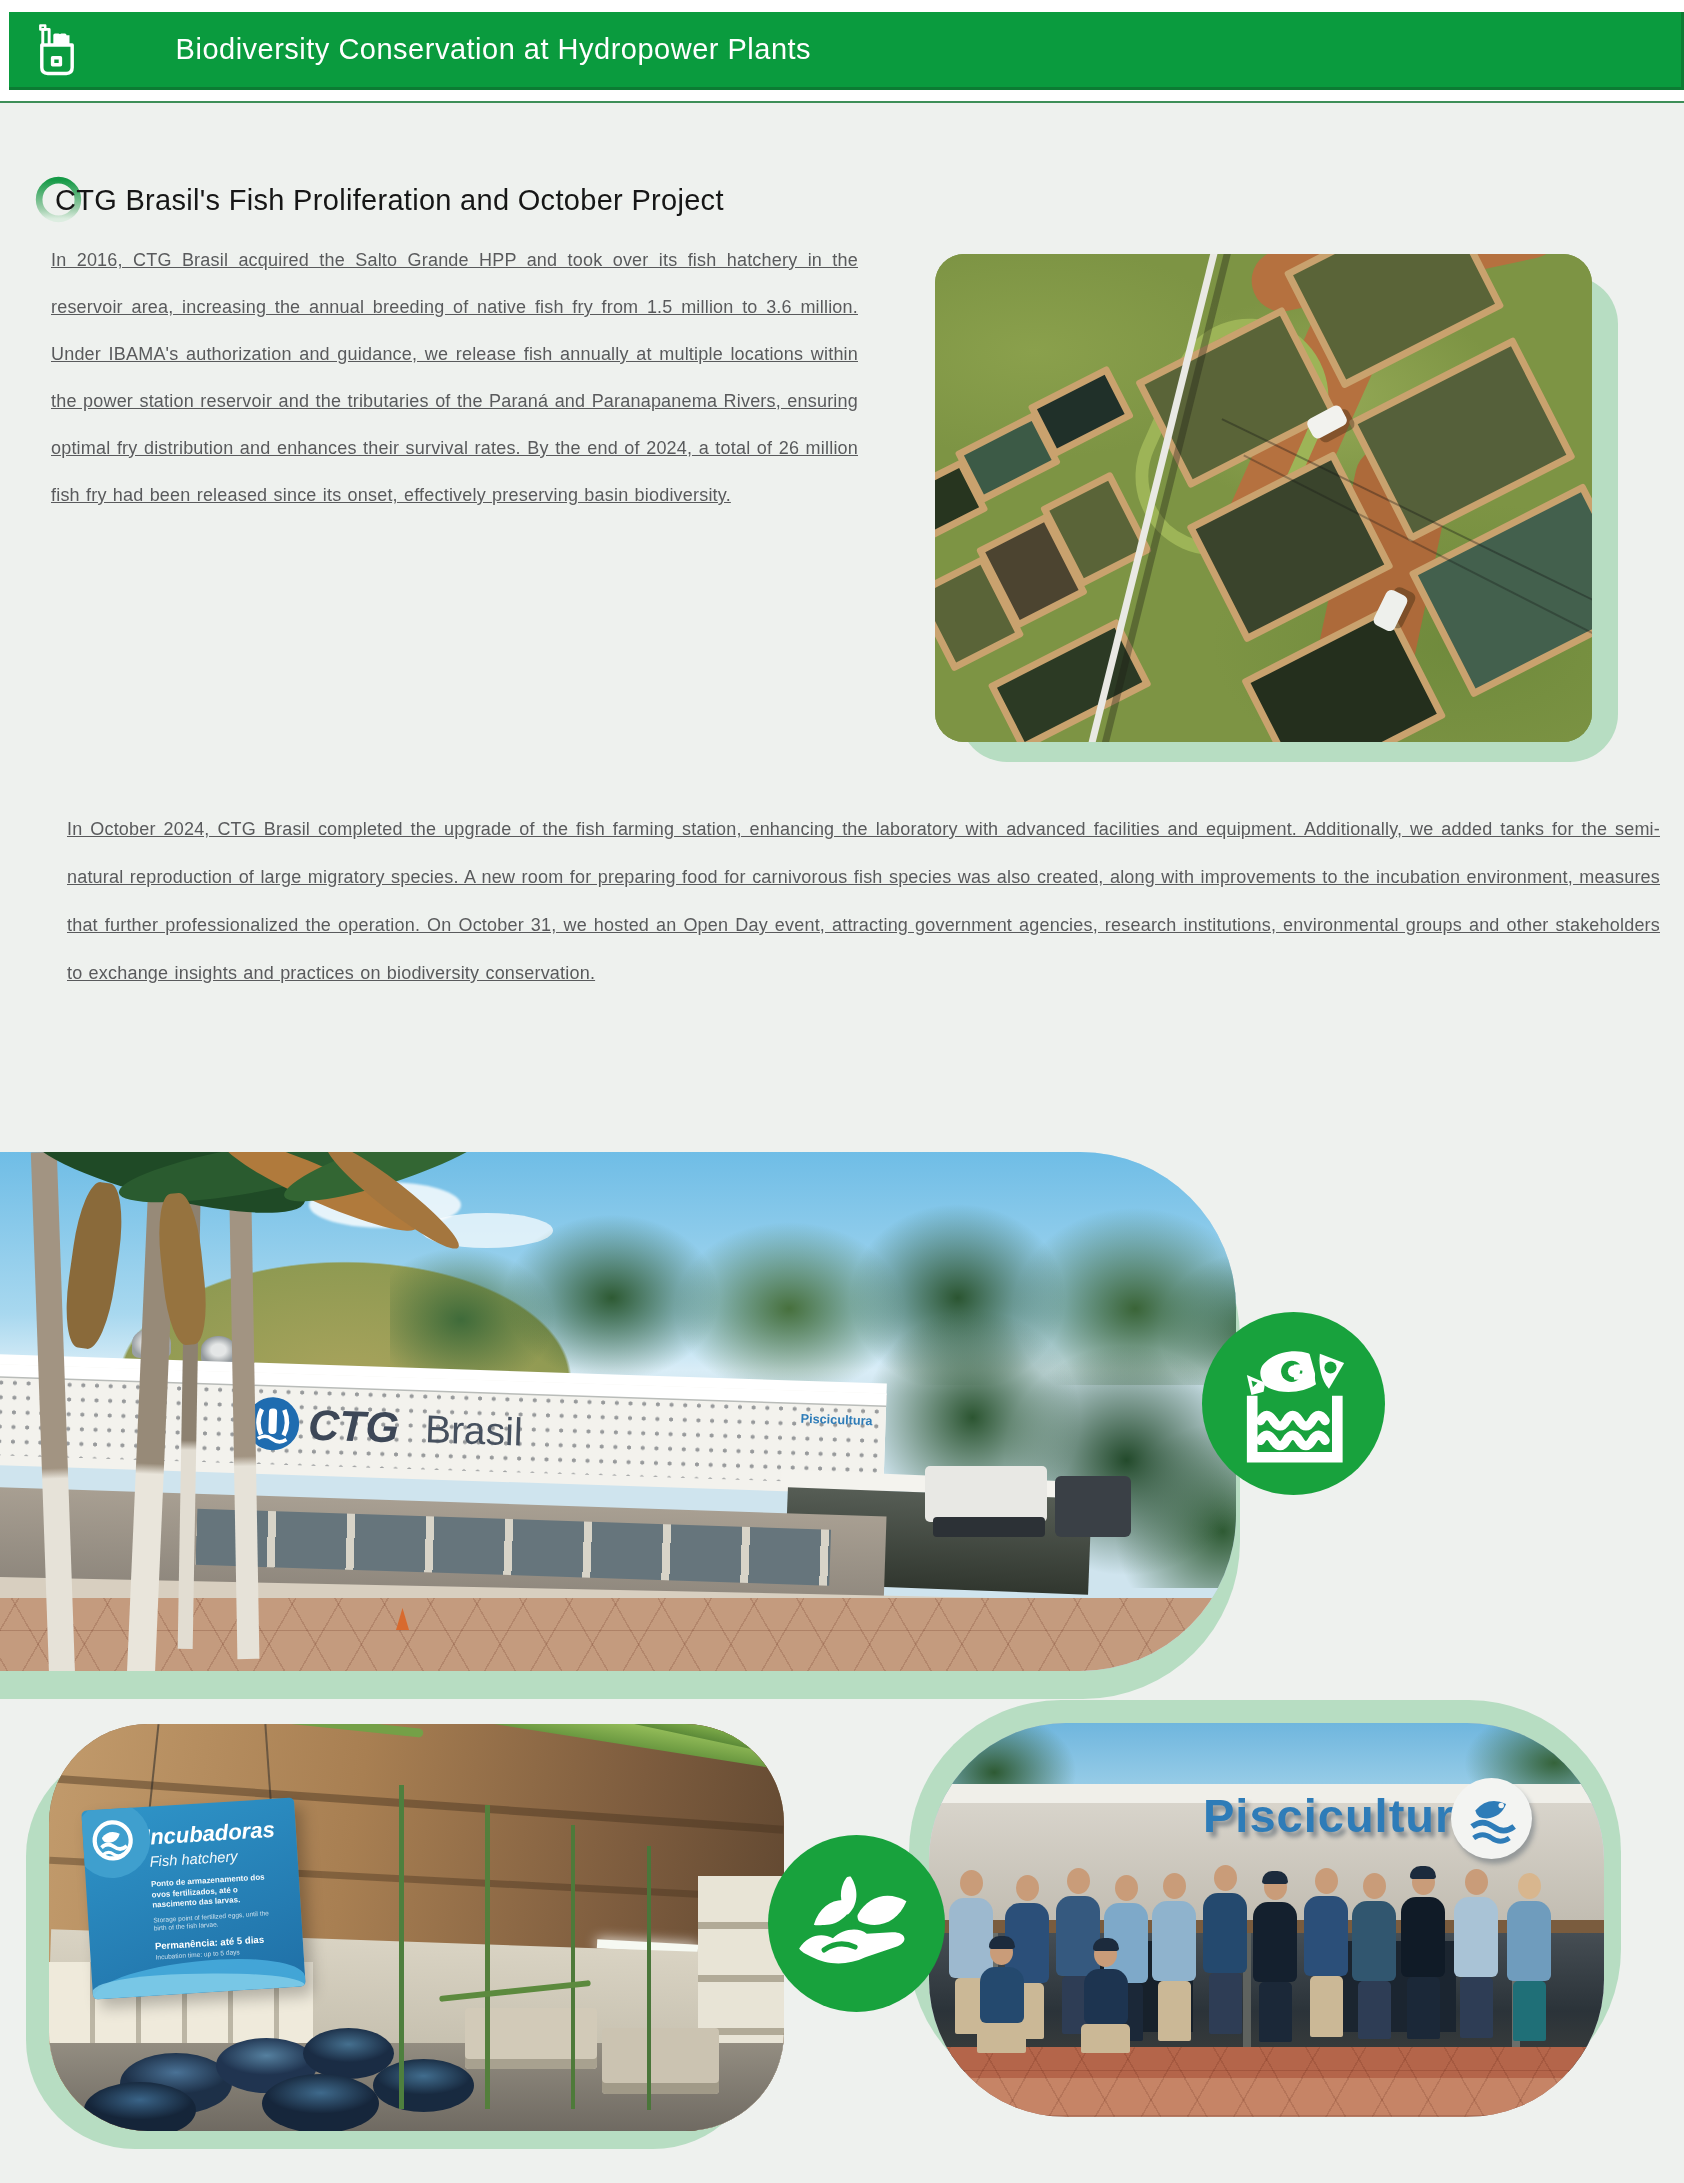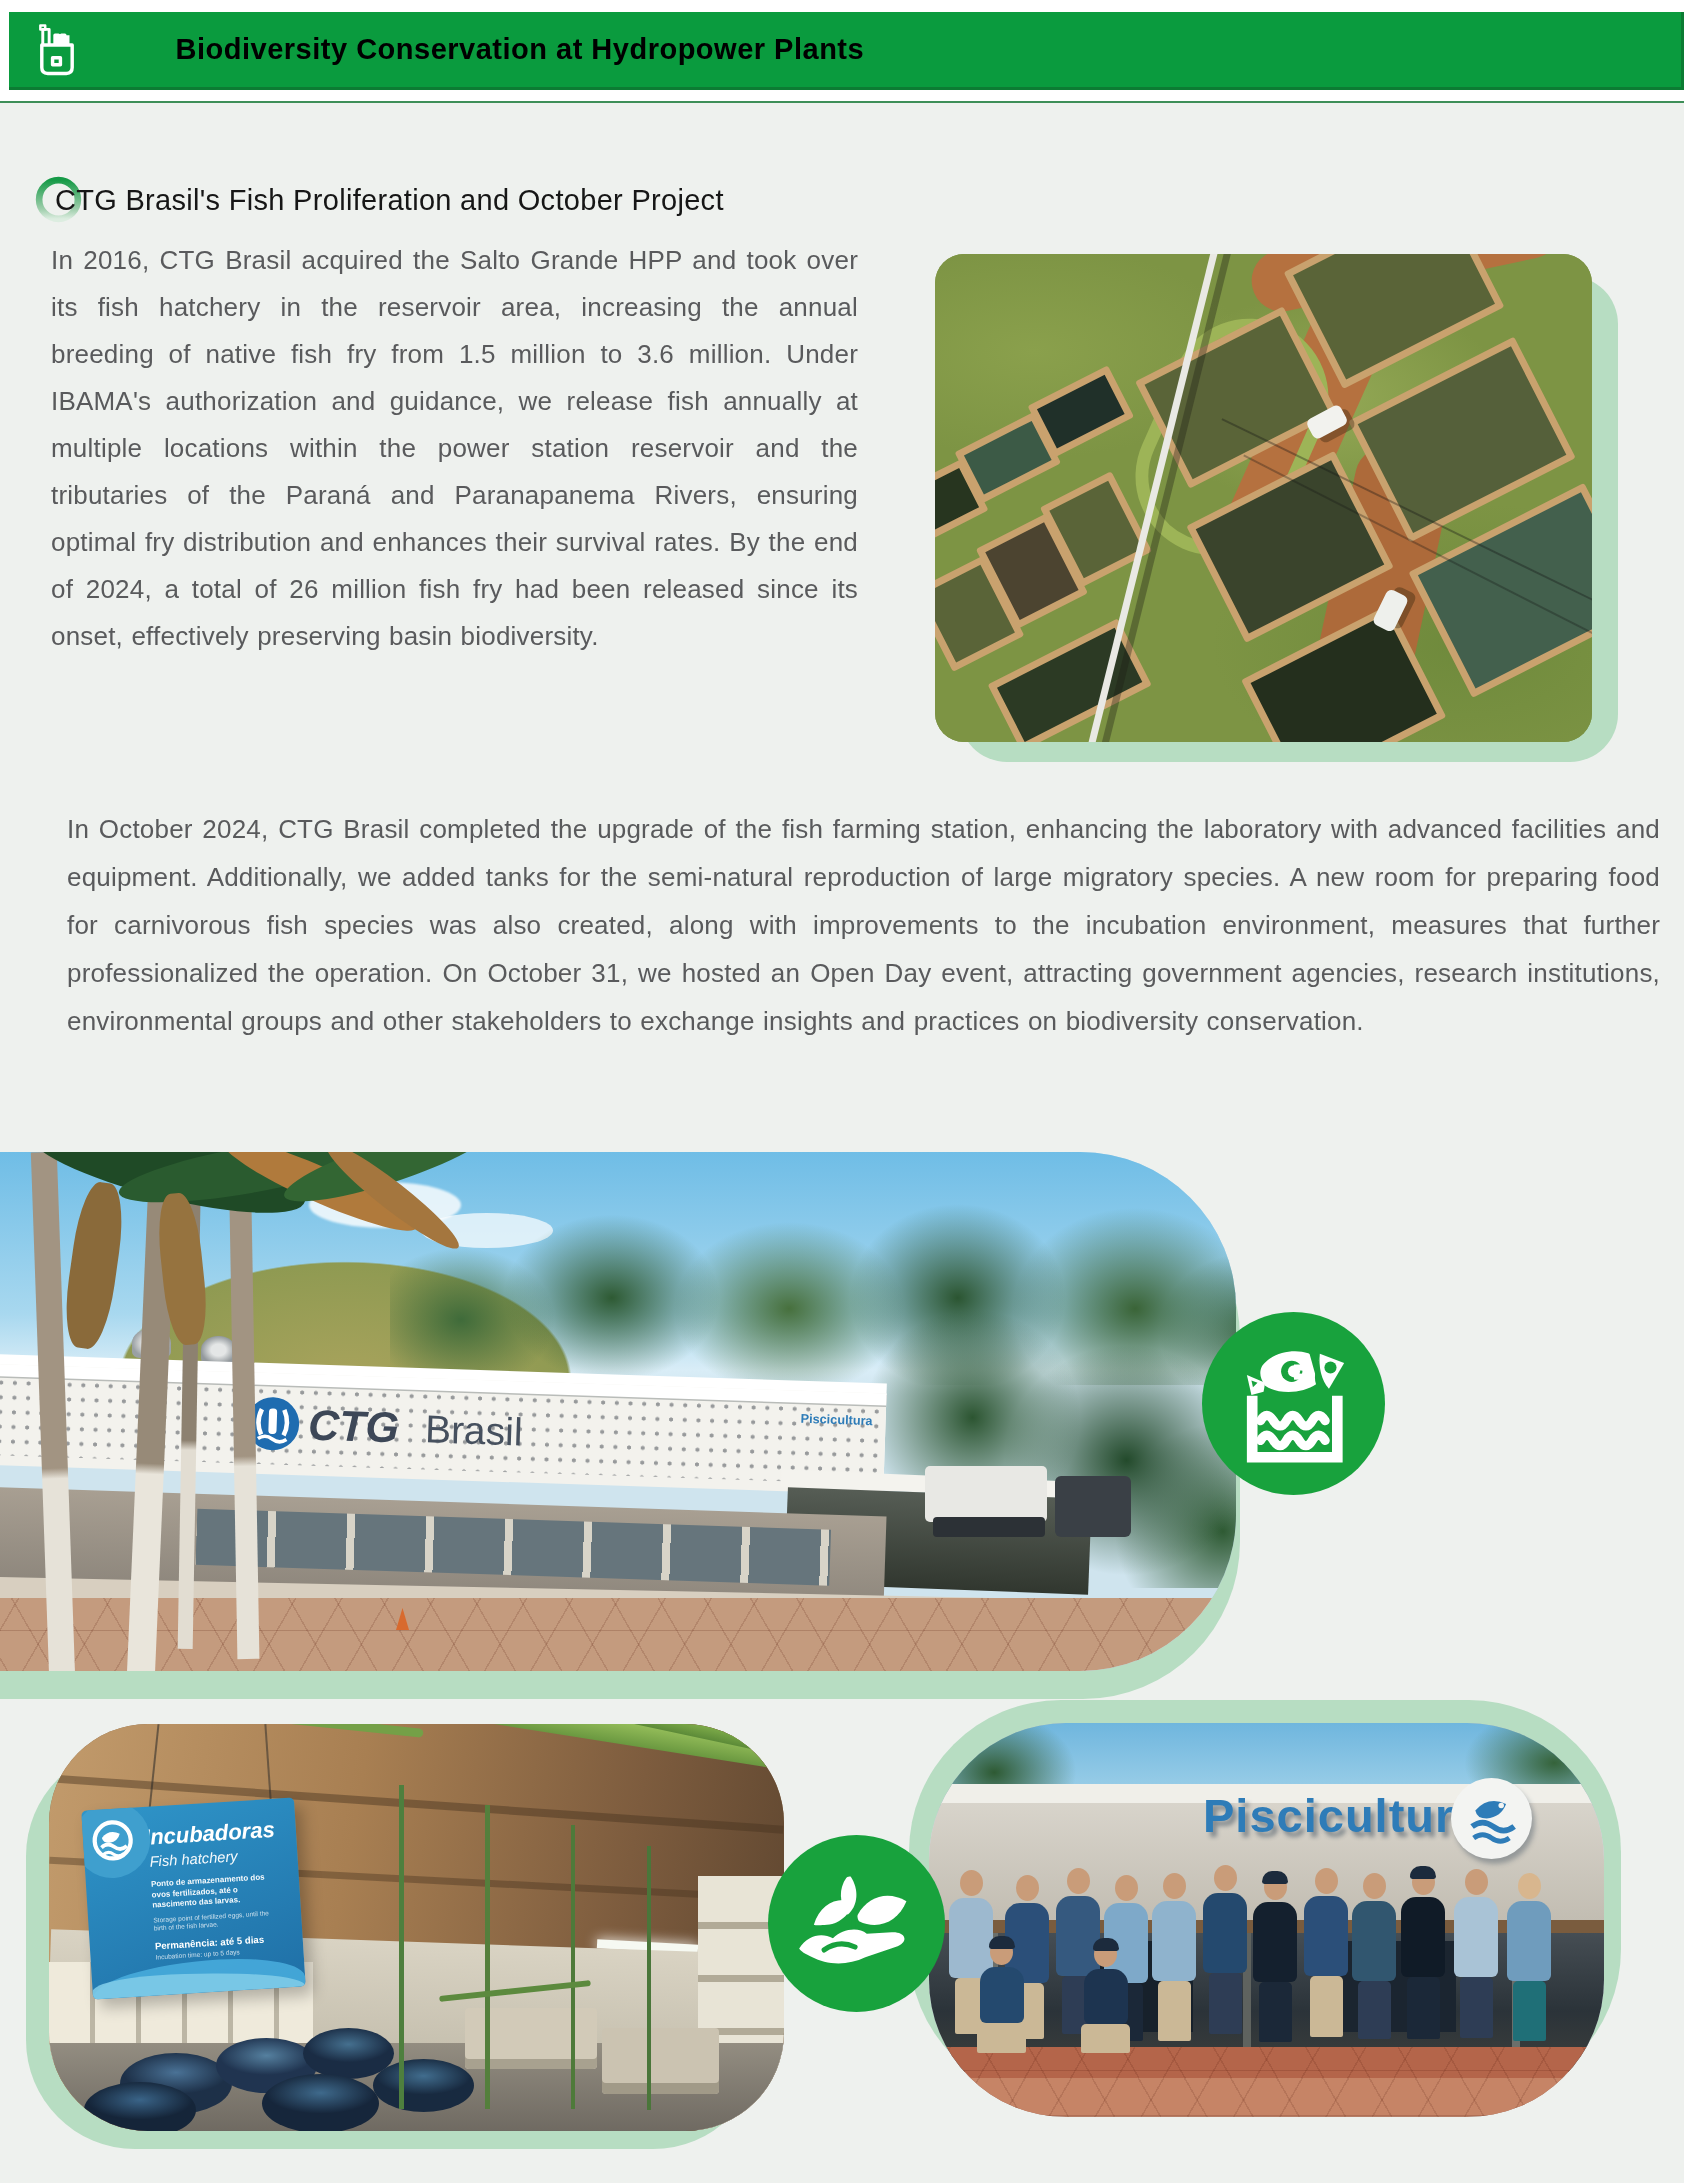--- a/index.html
+++ b/index.html
@@ -12,33 +12,33 @@
   .abs{position:absolute;}
   
   #content-bg{left:0;top:103px;width:1684px;height:2080px;background:#eef1ee;}
   #top-strip{left:0;top:0;width:1684px;height:103px;background:#ffffff;}
   #header-bar{
     left:8.6px;top:11.7px;width:1672px;height:75px;background:#0a9b3e;
     border-right:4px solid #0c7c33;border-bottom:3.5px solid #0c7c33;
     display:flex;align-items:center;
   }
   #header-title{
-    color:#000000;font-size:29px;font-weight:700;letter-spacing:0.5px;margin-left:95px;
+    color:#ffffff;font-size:29px;font-weight:400;letter-spacing:0.5px;margin-left:95px;
   }
   #header-icon{margin-left:23px;width:49px;height:56px;flex:0 0 auto;}
   #separator{left:0;top:101px;width:1684px;height:2px;background:#3e8f58;}
   
   #section-ring{left:35px;top:174px;width:47px;height:51px;}
   #section-title{
     left:55px;top:184px;width:1217px;color:#161616;font-size:29px;font-weight:400;letter-spacing:0.3px;
   }
   
   .body-para{
-    color:#595a5c;font-size:26px;line-height:47px;text-align:justify;
-    letter-spacing:0.2px;word-spacing:1px;
+    color:#595a5c;font-size:18px;line-height:47px;text-align:justify;
+    letter-spacing:0.2px;word-spacing:1px;text-decoration:underline;
   }
   #para-1{left:51px;top:237px;width:807px;}
   #para-2{left:67px;top:805px;width:1593px;line-height:48px;}
   
   .mint{background:#b7ddc2;}
   .photo{overflow:hidden;background:#9aa27b;}
   
   #mint-aerial{left:959px;top:276px;width:659px;height:486px;border-radius:48px;}
   #photo-aerial{left:935px;top:254px;width:657px;height:488px;border-radius:29px;background:#7d9444;}
   

